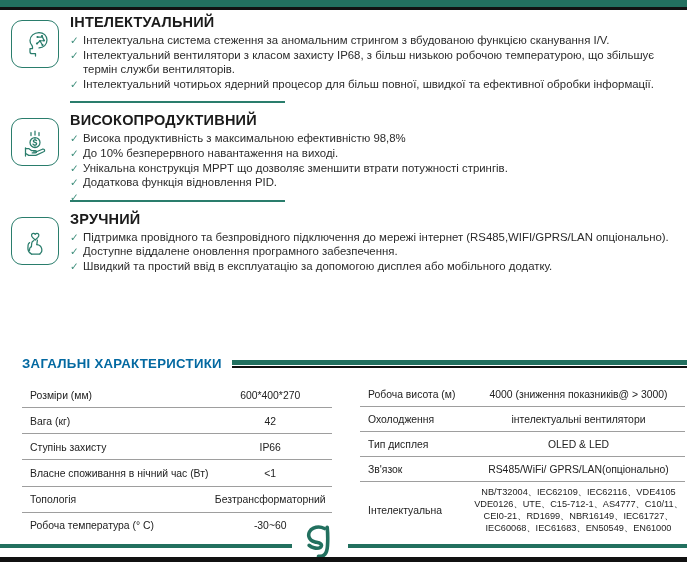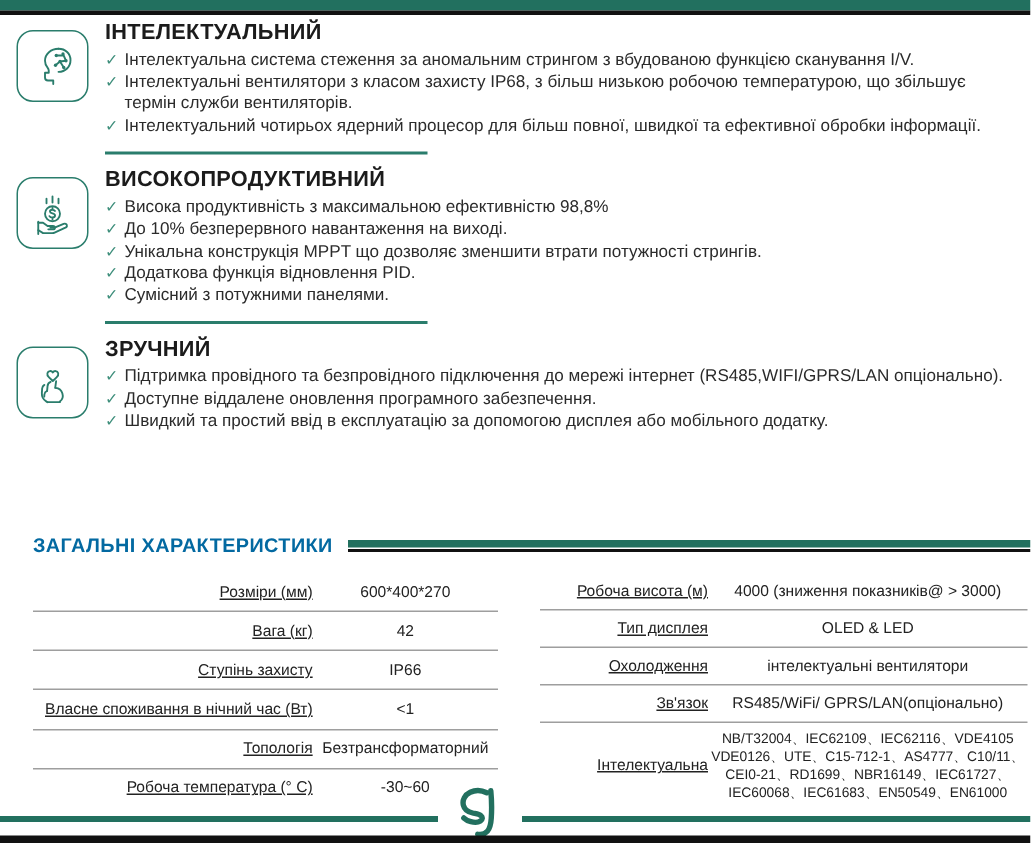--- a/index.html
+++ b/index.html
@@ -55,21 +55,21 @@
   .tables { position:absolute; left:0; top:382px; width:687px; display:flex; }
   .tbl { border-collapse:collapse; }
   .tbl-left  { width:310px; margin-left:22px; }
   .tbl-right { width:325px; margin-left:28px; }
   .tbl tr { }
   .tbl td {
     font-size:10.4px; color:#222; padding:7px 0 6px 0;
     border-bottom:1px solid #9e9e9e; vertical-align:middle;
   }
   .tbl tr:last-child td { border-bottom:none;margin-top:12px; }
-  .tbl td.k { padding-left:8px; text-align:right; white-space:nowrap;text-decoration:underline; }
+  .tbl td.k { padding-left:8px; text-align:left; white-space:nowrap; }
   .tbl-left  td.k { width:180px; }
   .tbl-left  td.v { width:130px; text-align:center; }
   .tbl-right td.k { width:112px; }
   .tbl-right td.v { width:213px; text-align:center; }
   .tbl td.v.multiline { font-size:9.2px; line-height:12px; padding:4px 0 4px 0; }
 
   
   .footer { position:absolute; left:0; bottom:0; width:687px; height:42px; }
   .foot-rule-left  { position:absolute; left:0;   top:24px; width:292px; height:4px; background:#22705f; }
   .foot-rule-right { position:absolute; left:348px; top:24px; right:0; height:4px; background:#22705f; }
@@ -99,21 +99,21 @@
             <circle cx="24.5" cy="18" r="1.1" fill="#2a7d6c" stroke="none"></circle>
             <circle cx="19" cy="16.5" r="1.1" fill="#2a7d6c" stroke="none"></circle>
             <path d="M19.5 10h4.5M24 9l2 4.5M22 14l2.5 4M22 14l-3 2.5M26 13.5l-4 .5"></path>
           </svg>
         </div>
       </div>
       <div class="feat-body">
         <div class="feat-title">ІНТЕЛЕКТУАЛЬНИЙ</div>
         <ul class="feat-list">
           <li><span class="tick">✓</span><span>Інтелектуальна система стеження за аномальним стрингом з вбудованою функцією сканування I/V.</span></li>
-          <li><span class="tick">✓</span><span>Інтелектуальні вентилятори з класом захисту IP68, з більш низькою робочою температурою, що збільшує термін служби вентиляторів.</span></li>
+          <li><span class="tick">✓</span><span>Інтелектуальний вентилятори з класом захисту IP68, з більш низькою робочою температурою, що збільшує термін служби вентиляторів.</span></li>
           <li><span class="tick">✓</span><span>Інтелектуальний чотирьох ядерний процесор для більш повної, швидкої та ефективної обробки інформації.</span></li>
         </ul>
         <div class="divider"></div>
       </div>
     </div>
 
     <div class="feature">
       <div class="icon-wrap">
         <div class="icon-box">
           <svg width="34" height="34" viewBox="0 0 34 34" fill="none" stroke="#2a7d6c" stroke-width="1.25" stroke-linecap="round" stroke-linejoin="round">
@@ -126,21 +126,21 @@
           </svg>
         </div>
       </div>
       <div class="feat-body">
         <div class="feat-title">ВИСОКОПРОДУКТИВНИЙ</div>
         <ul class="feat-list">
           <li><span class="tick">✓</span><span>Висока продуктивність з максимальною ефективністю 98,8%</span></li>
           <li><span class="tick">✓</span><span>До 10% безперервного навантаження на виході.</span></li>
           <li><span class="tick">✓</span><span>Унікальна конструкція MPPT що дозволяє зменшити втрати потужності стрингів.</span></li>
           <li><span class="tick">✓</span><span>Додаткова функція відновлення PID.</span></li>
-          <li><span class="tick">✓</span><span>Сумісний з потужними панелями.</span></li>
+          <li><span class="tick">✓</span></li>
         </ul>
         <div class="divider"></div>
       </div>
     </div>
 
     <div class="feature">
       <div class="icon-wrap">
         <div class="icon-box">
           <svg width="34" height="34" viewBox="0 0 34 34" fill="none" stroke="#2a7d6c" stroke-width="1.25" stroke-linecap="round" stroke-linejoin="round">
             <path d="M17.2 10.3c-.9-1.4-3.1-1.2-3.6.5-.3 1 .3 2 1.1 2.8l2.5 2.4 2.5-2.4c.8-.8 1.4-1.8 1.1-2.8-.5-1.7-2.7-1.9-3.6-.5z"></path>
@@ -201,26 +201,26 @@
       </tbody>
     </table>
 
     <table class="tbl tbl-right">
       <tbody>
         <tr>
             <td class="k">Робоча висота (м)</td>
             <td class="v">4000 (зниження показників@ &gt; 3000)</td>
           </tr>
         <tr>
+            <td class="k">Охолодження</td>
+            <td class="v">інтелектуальні вентилятори</td>
+          </tr>
+        <tr>
             <td class="k">Тип дисплея</td>
             <td class="v">OLED &amp; LED</td>
-          </tr>
-        <tr>
-            <td class="k">Охолодження</td>
-            <td class="v">інтелектуальні вентилятори</td>
           </tr>
         <tr>
             <td class="k">Зв'язок</td>
             <td class="v">RS485/WiFi/ GPRS/LAN(опціонально)</td>
           </tr>
         <tr>
             <td class="k">Інтелектуальна</td>
             <td class="v multiline">NB/T32004、IEC62109、IEC62116、VDE4105
 VDE0126、UTE、C15-712-1、AS4777、C10/11、
 CEI0-21、RD1699、NBR16149、IEC61727、

